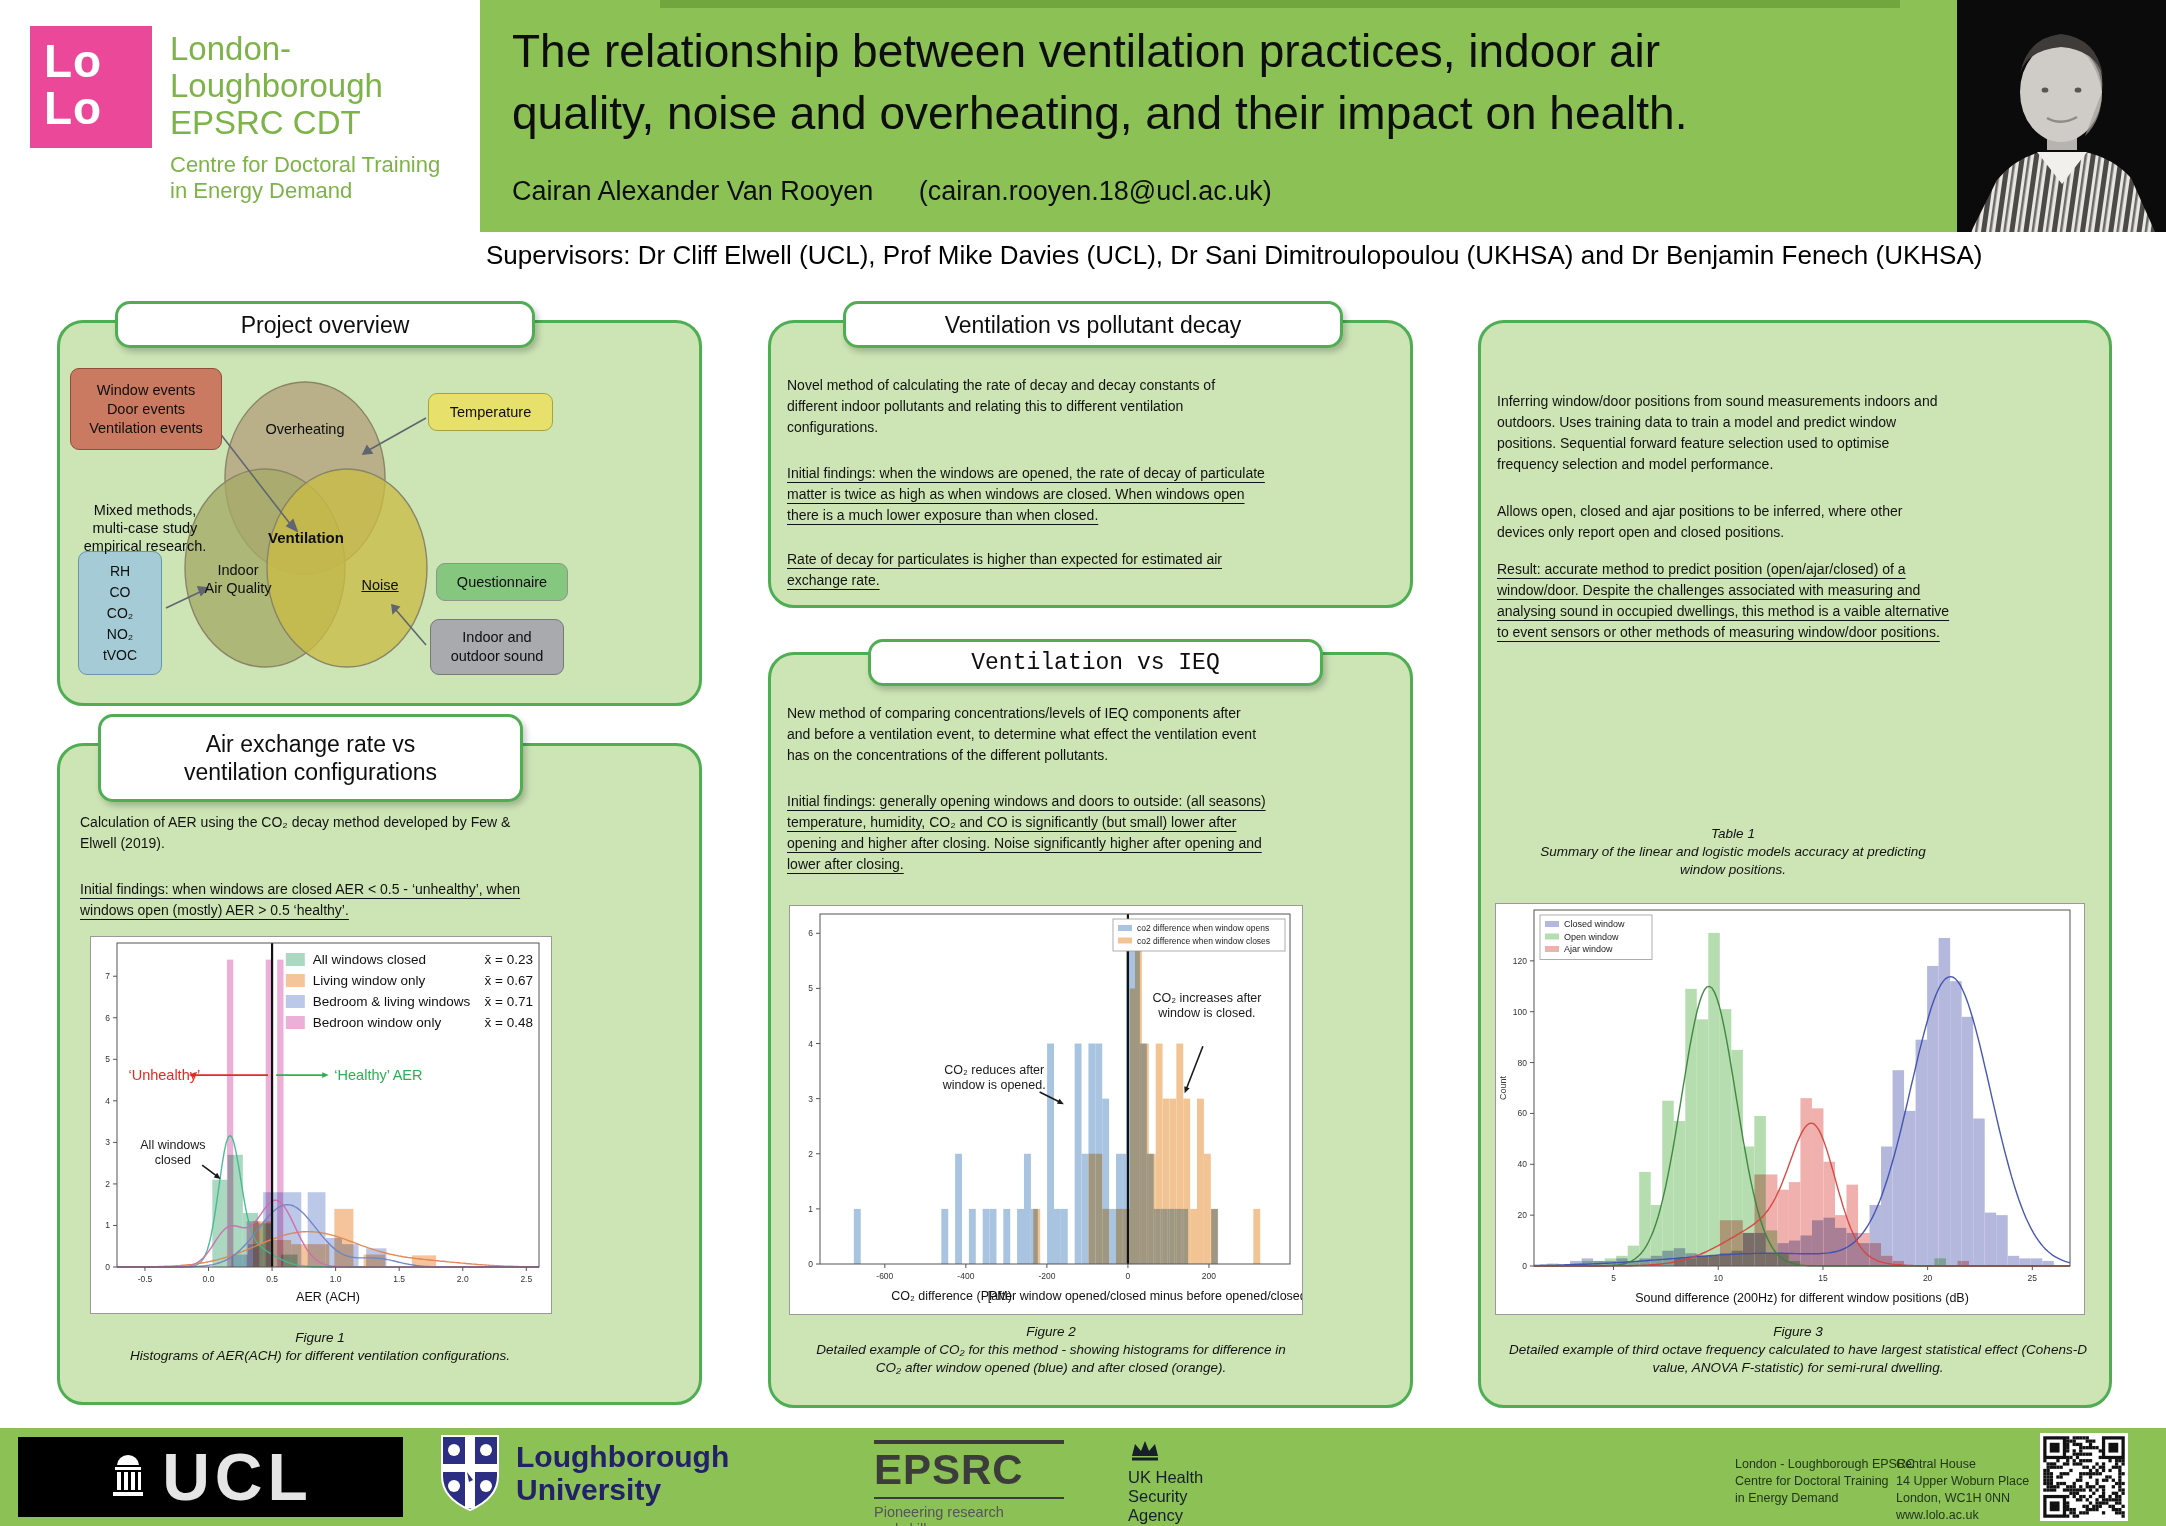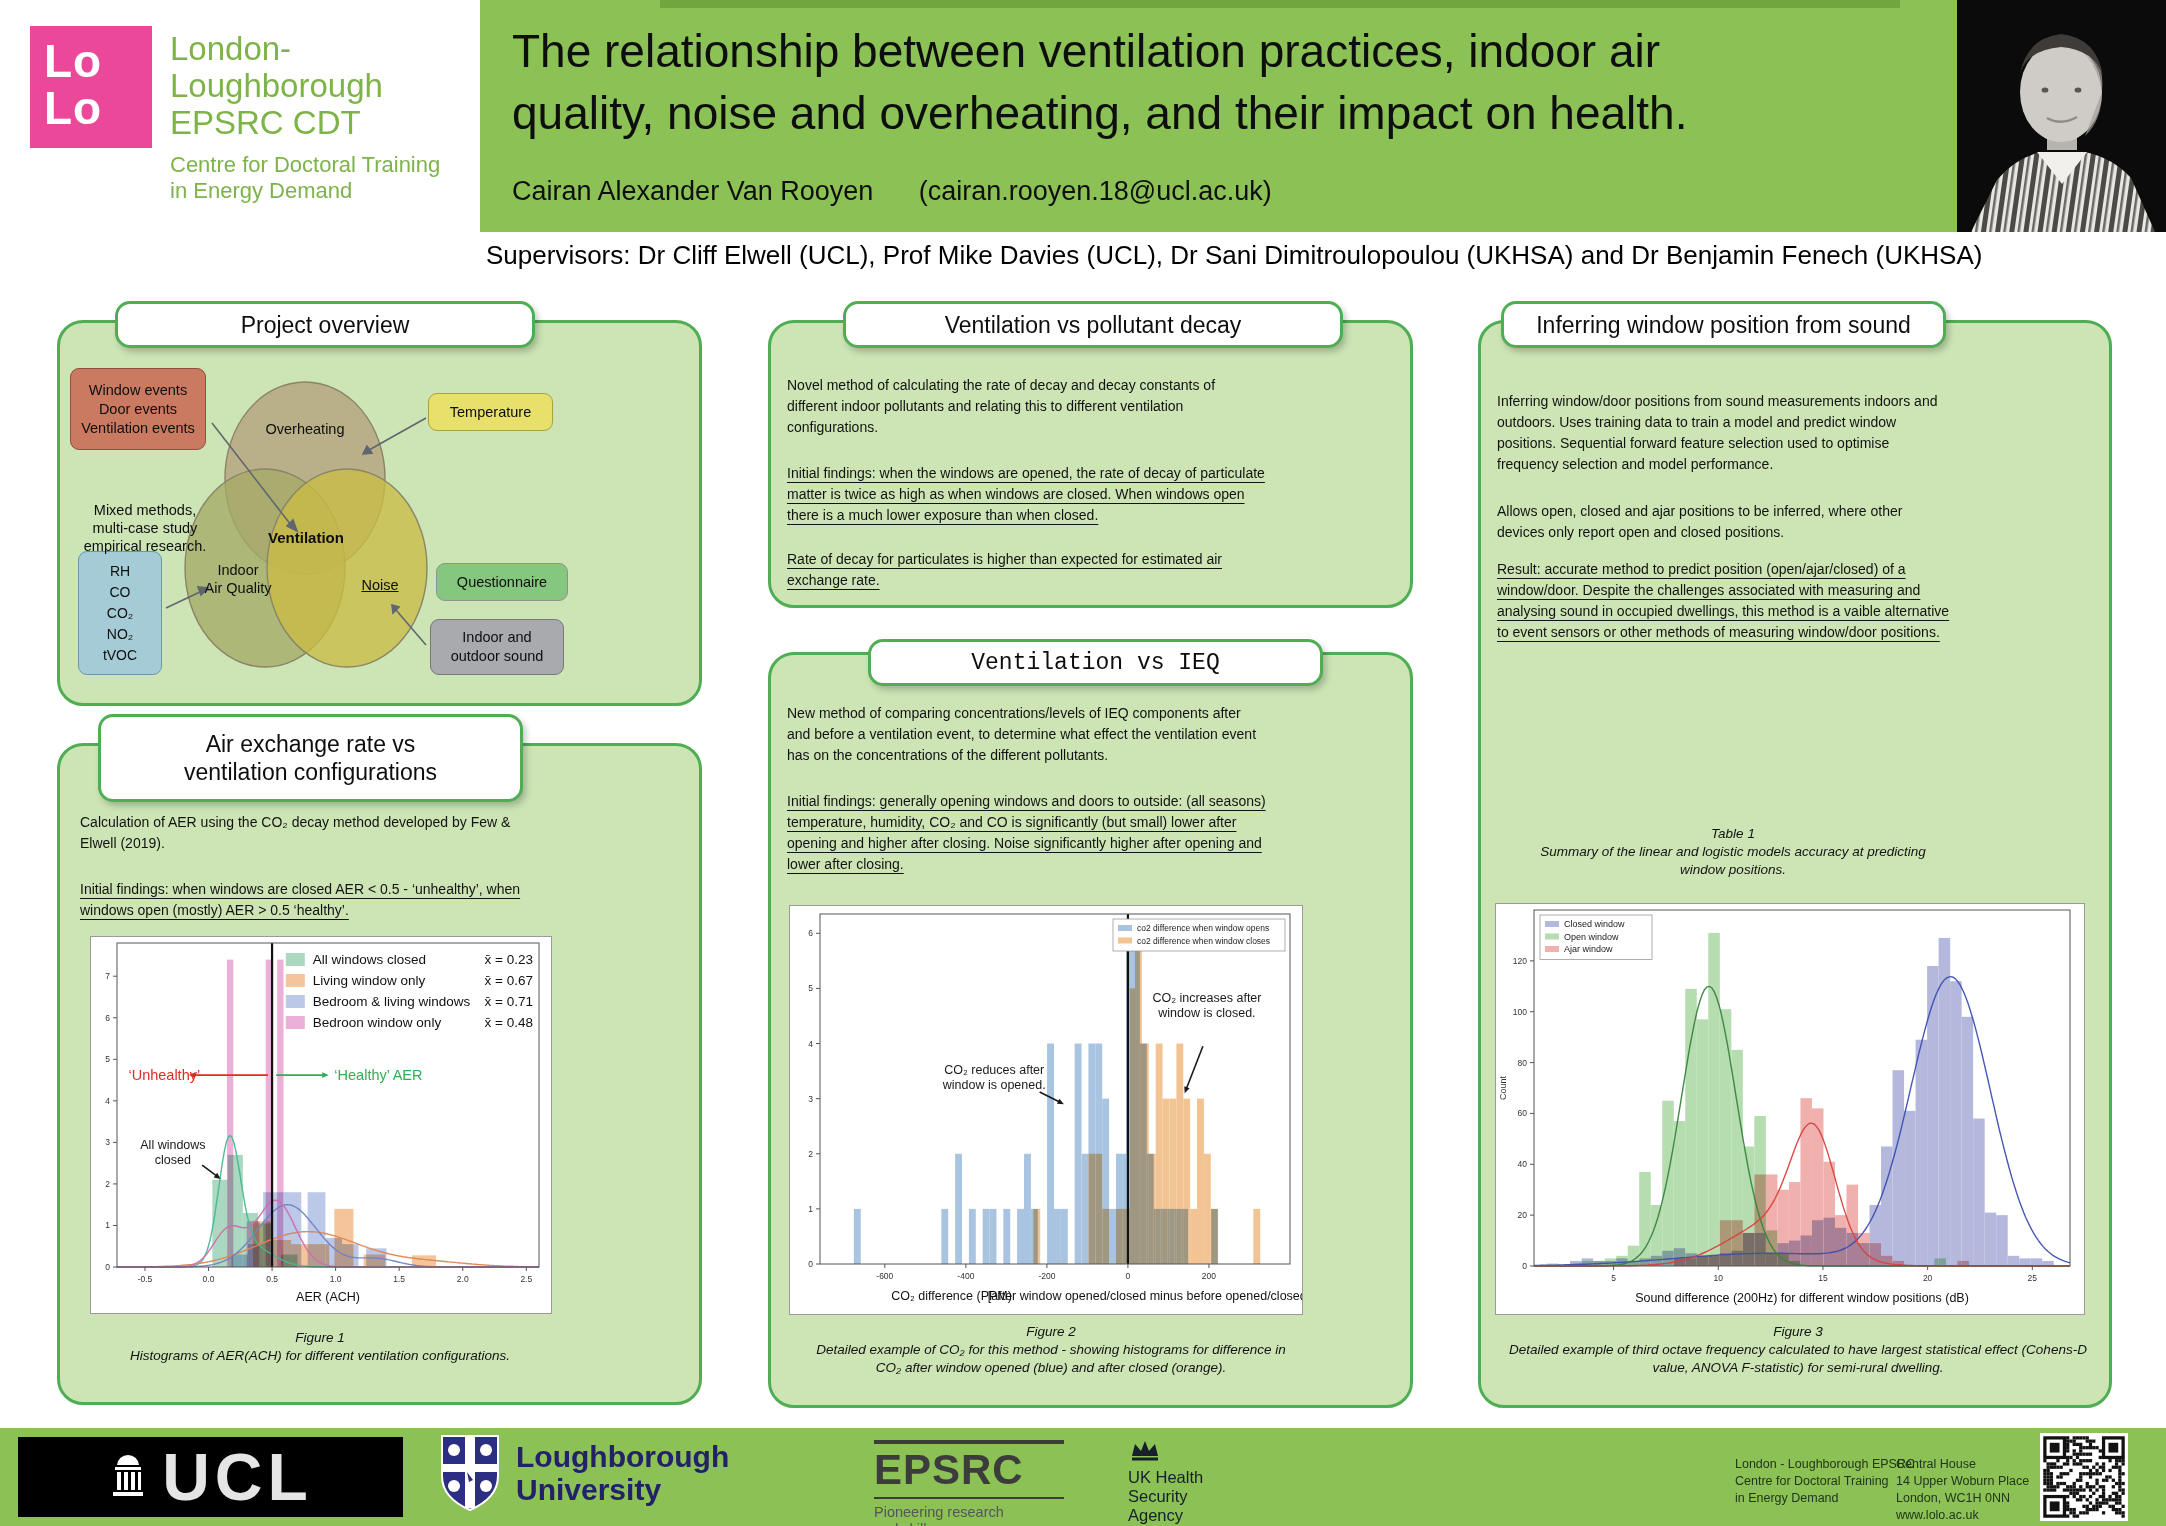--- a/index.html
+++ b/index.html
@@ -115,21 +115,21 @@
           <polygon points="237,208 227,203 233,197"></polygon>
         <line x1="366" y1="95" x2="309" y2="127"></line>
           <polygon points="303,131 307,123 312,130"></polygon>
         <line x1="106" y1="285" x2="142" y2="268"></line>
           <polygon points="148,265 141,272 138,264"></polygon>
         <line x1="366" y1="322" x2="336" y2="287"></line>
           <polygon points="332,282 339,284 333,290"></polygon>
       </g>
     </svg>
 
-    <div class="sidebox pre" style="left:10px; top:45px; width:136px; height:82px; background:#ca7a60; border:1.5px solid #8f4f3c;">Window events
+    <div class="sidebox pre" style="left:10px; top:45px; width:152px; height:82px; background:#ca7a60; border:1.5px solid #8f4f3c;">Window events
 Door events
 Ventilation events</div>
     <div class="sidebox" style="left:368px; top:70px; width:125px; height:38px; background:#e7e06b; border:1.5px solid #a8a23c;">Temperature</div>
     <div class="sidebox" style="left:376px; top:240px; width:132px; height:38px; background:#85c77e; border:1.5px solid #8f9490;">Questionnaire</div>
     <div class="sidebox pre" style="left:370px; top:296px; width:134px; height:56px; background:#a9aaae; border:1.5px solid #77787c;">Indoor and
 outdoor sound</div>
     <div class="sidebox pre" style="left:18px; top:228px; width:84px; height:124px; background:#a5ccd6; border:1.5px solid #6898a8; font-size:14px; line-height:21px;">RH
 CO
 CO₂
 NO₂
@@ -362,21 +362,20 @@
           <polygon points="394.6551724137931,187.13385826771653 394.31325547625147,180.14221376818554 399.6332355423164,182.21258937763986" fill="#1a1a1a"></polygon>
         </svg>
     </div>
     <div class="figcap" style="left:45px; top:668px; width:470px;">
       <div>Figure 2</div>
       <div>Detailed example of CO₂ for this method - showing histograms for difference in CO₂ after window opened (blue) and after closed (orange).</div>
     </div>
   </div>
 
   <div class="greenbox" style="left:1478px; top:320px; width:634px; height:1088px;">
-    <div class="pill" style="left:20px; top:-22px; width:445px; height:47px;">Inferring window position from sound</div>
     <div class="body-text" style="left:16px; top:68px; width:452px;">Inferring window/door positions from sound measurements indoors and outdoors. Uses training data to train a model and predict window positions. Sequential forward feature selection used to optimise frequency selection and model performance.</div>
     <div class="body-text" style="left:16px; top:178px; width:452px;">Allows open, closed and ajar positions to be inferred, where other devices only report open and closed positions.</div>
     <div class="body-text ul" style="left:16px; top:236px; width:454px;">Result: accurate method to predict position (open/ajar/closed) of a window/door. Despite the challenges associated with measuring and analysing sound in occupied dwellings, this method is a vaible alternative to event sensors or other methods of measuring window/door positions.</div>
 
 
     <div class="figcap" style="left:37px; top:502px; width:430px;">
       <div>Table 1</div>
       <div>Summary of the linear and logistic models accuracy at predicting window positions.</div>
     </div>
 

